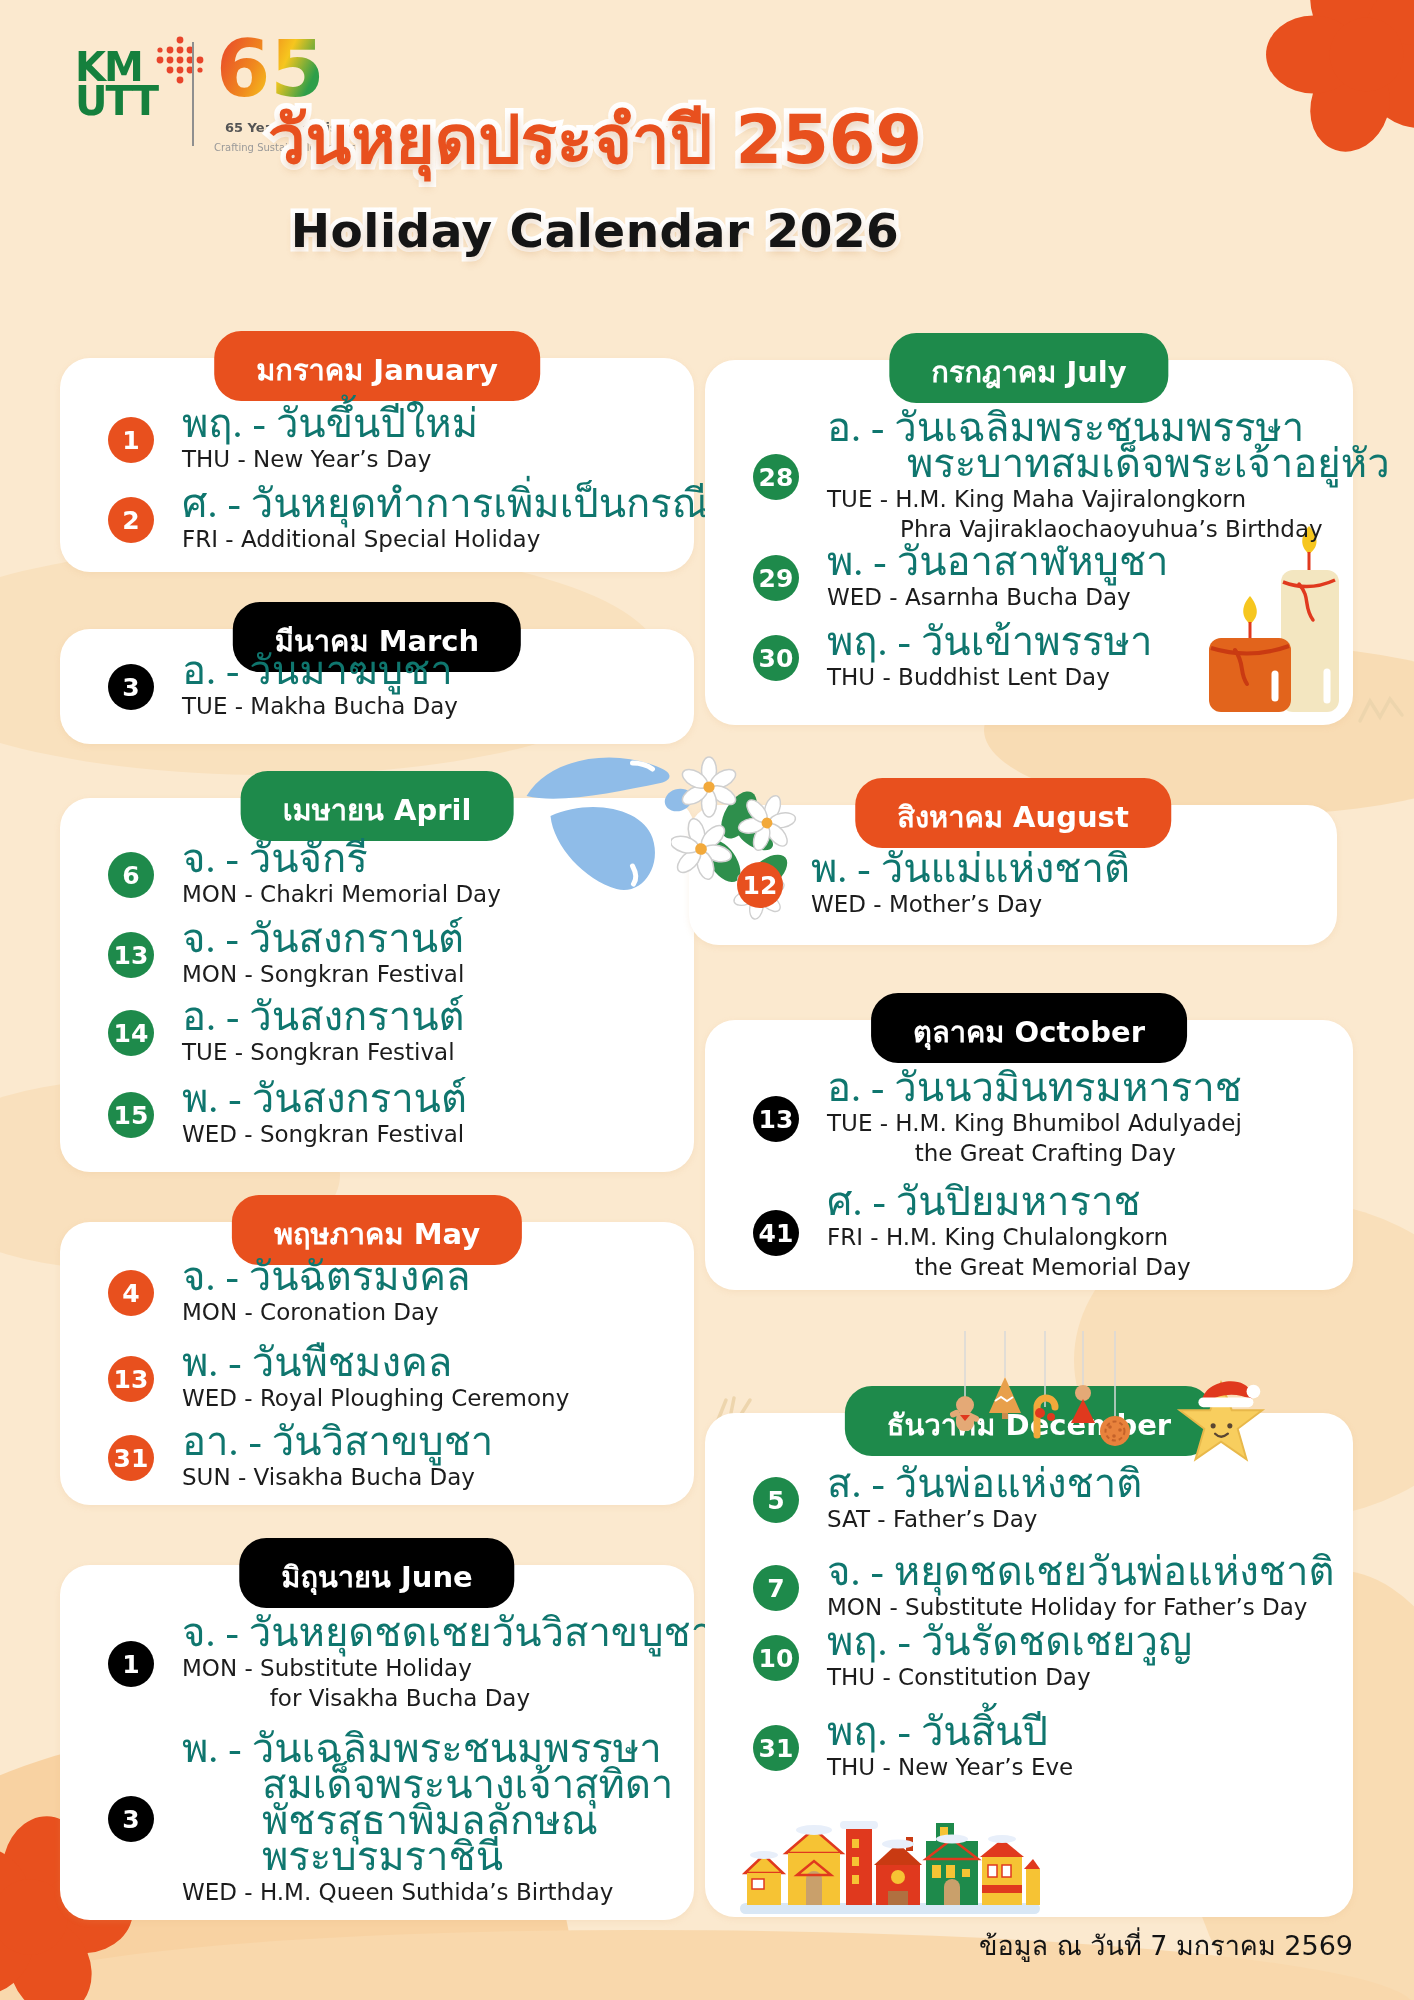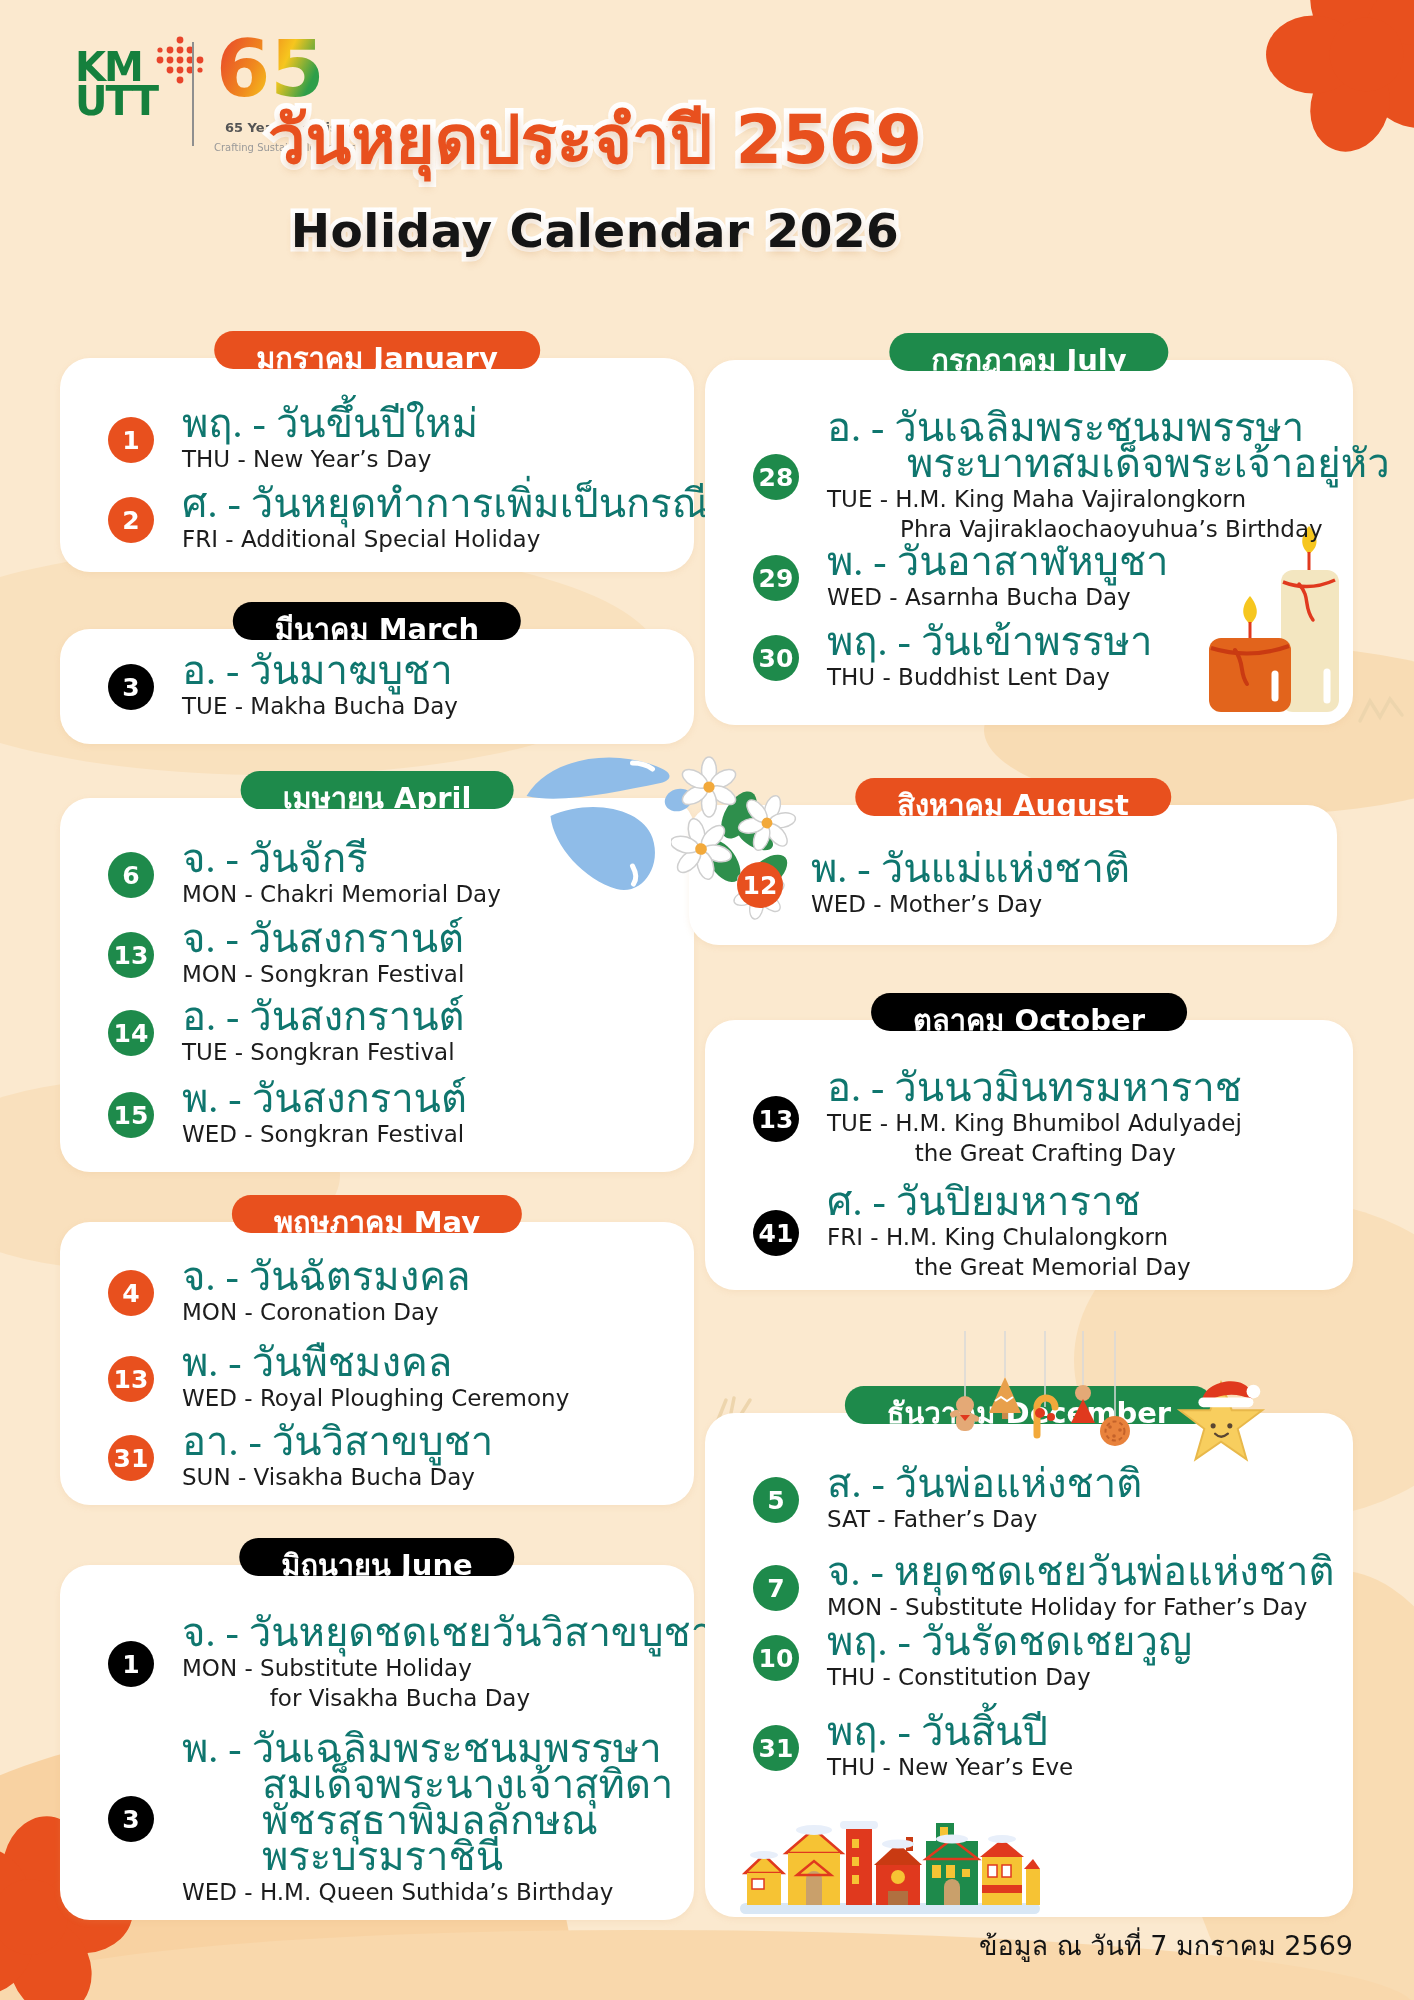--- a/index.html
+++ b/index.html
@@ -17,22 +17,22 @@
              -webkit-background-clip:text;background-clip:text;color:transparent;z-index:2;}
   .anniv-t{position:absolute;left:225px;top:120px;font-size:13px;font-weight:700;color:#555;z-index:2;}
   .anniv-s{position:absolute;left:214px;top:142px;font-size:10px;color:#999;z-index:2;}
   .titles{position:absolute;left:190px;top:86px;width:810px;text-align:center;z-index:2;}
   .title-th{font-size:67px;font-weight:800;color:#E8501E;-webkit-text-stroke:11px #fff;paint-order:stroke fill;
             text-shadow:0 5px 8px rgba(190,120,50,.35);}
   .title-en{margin-top:10px;font-size:47px;font-weight:800;color:#151515;-webkit-text-stroke:9px #fff;
             paint-order:stroke fill;text-shadow:0 5px 8px rgba(190,120,50,.3);letter-spacing:.5px;}
   
   .card{position:absolute;background:#fff;border-radius:30px;z-index:2;box-shadow:0 2px 6px rgba(220,170,110,.15);}
-  .pill{position:absolute;top:-27px;left:50%;transform:translateX(-50%);height:38px;line-height:54px;
-        border-radius:27px;padding:0 42px;color:#fff;font-size:29px;font-weight:700;white-space:nowrap;z-index:3;}
+  .pill{position:absolute;top:-27px;left:50%;transform:translateX(-50%);height:46px;line-height:54px;
+        border-radius:27px;padding:12px 42px;color:#fff;font-size:29px;font-weight:700;white-space:nowrap;z-index:3;}
   .bg-red{background:#E8501E;} .bg-yellow{background:#000000;} .bg-green{background:#1E8A4B;}
   .row{position:absolute;left:48px;right:22px;display:flex;gap:28px;align-items:center;z-index:5;}
   .num{flex:0 0 46px;width:46px;height:46px;border-radius:50%;color:#fff;font-size:25px;font-weight:700;
        display:flex;align-items:center;justify-content:center;}
   .th{font-size:40px;line-height:36px;font-weight:500;white-space:pre;color:#0f766e;font-family:Liberation Serif, serif;}
   .en{font-size:23px;line-height:30px;white-space:pre;color:#1c1c1c;margin-top:2px;}
   .deco{position:absolute;z-index:1;}
   .deco-top{z-index:6;}
   .footer{position:absolute;left:705px;top:1924px;width:648px;text-align:right;font-size:27px;font-weight:500;z-index:3;}
   .doodle{position:absolute;z-index:1;}

